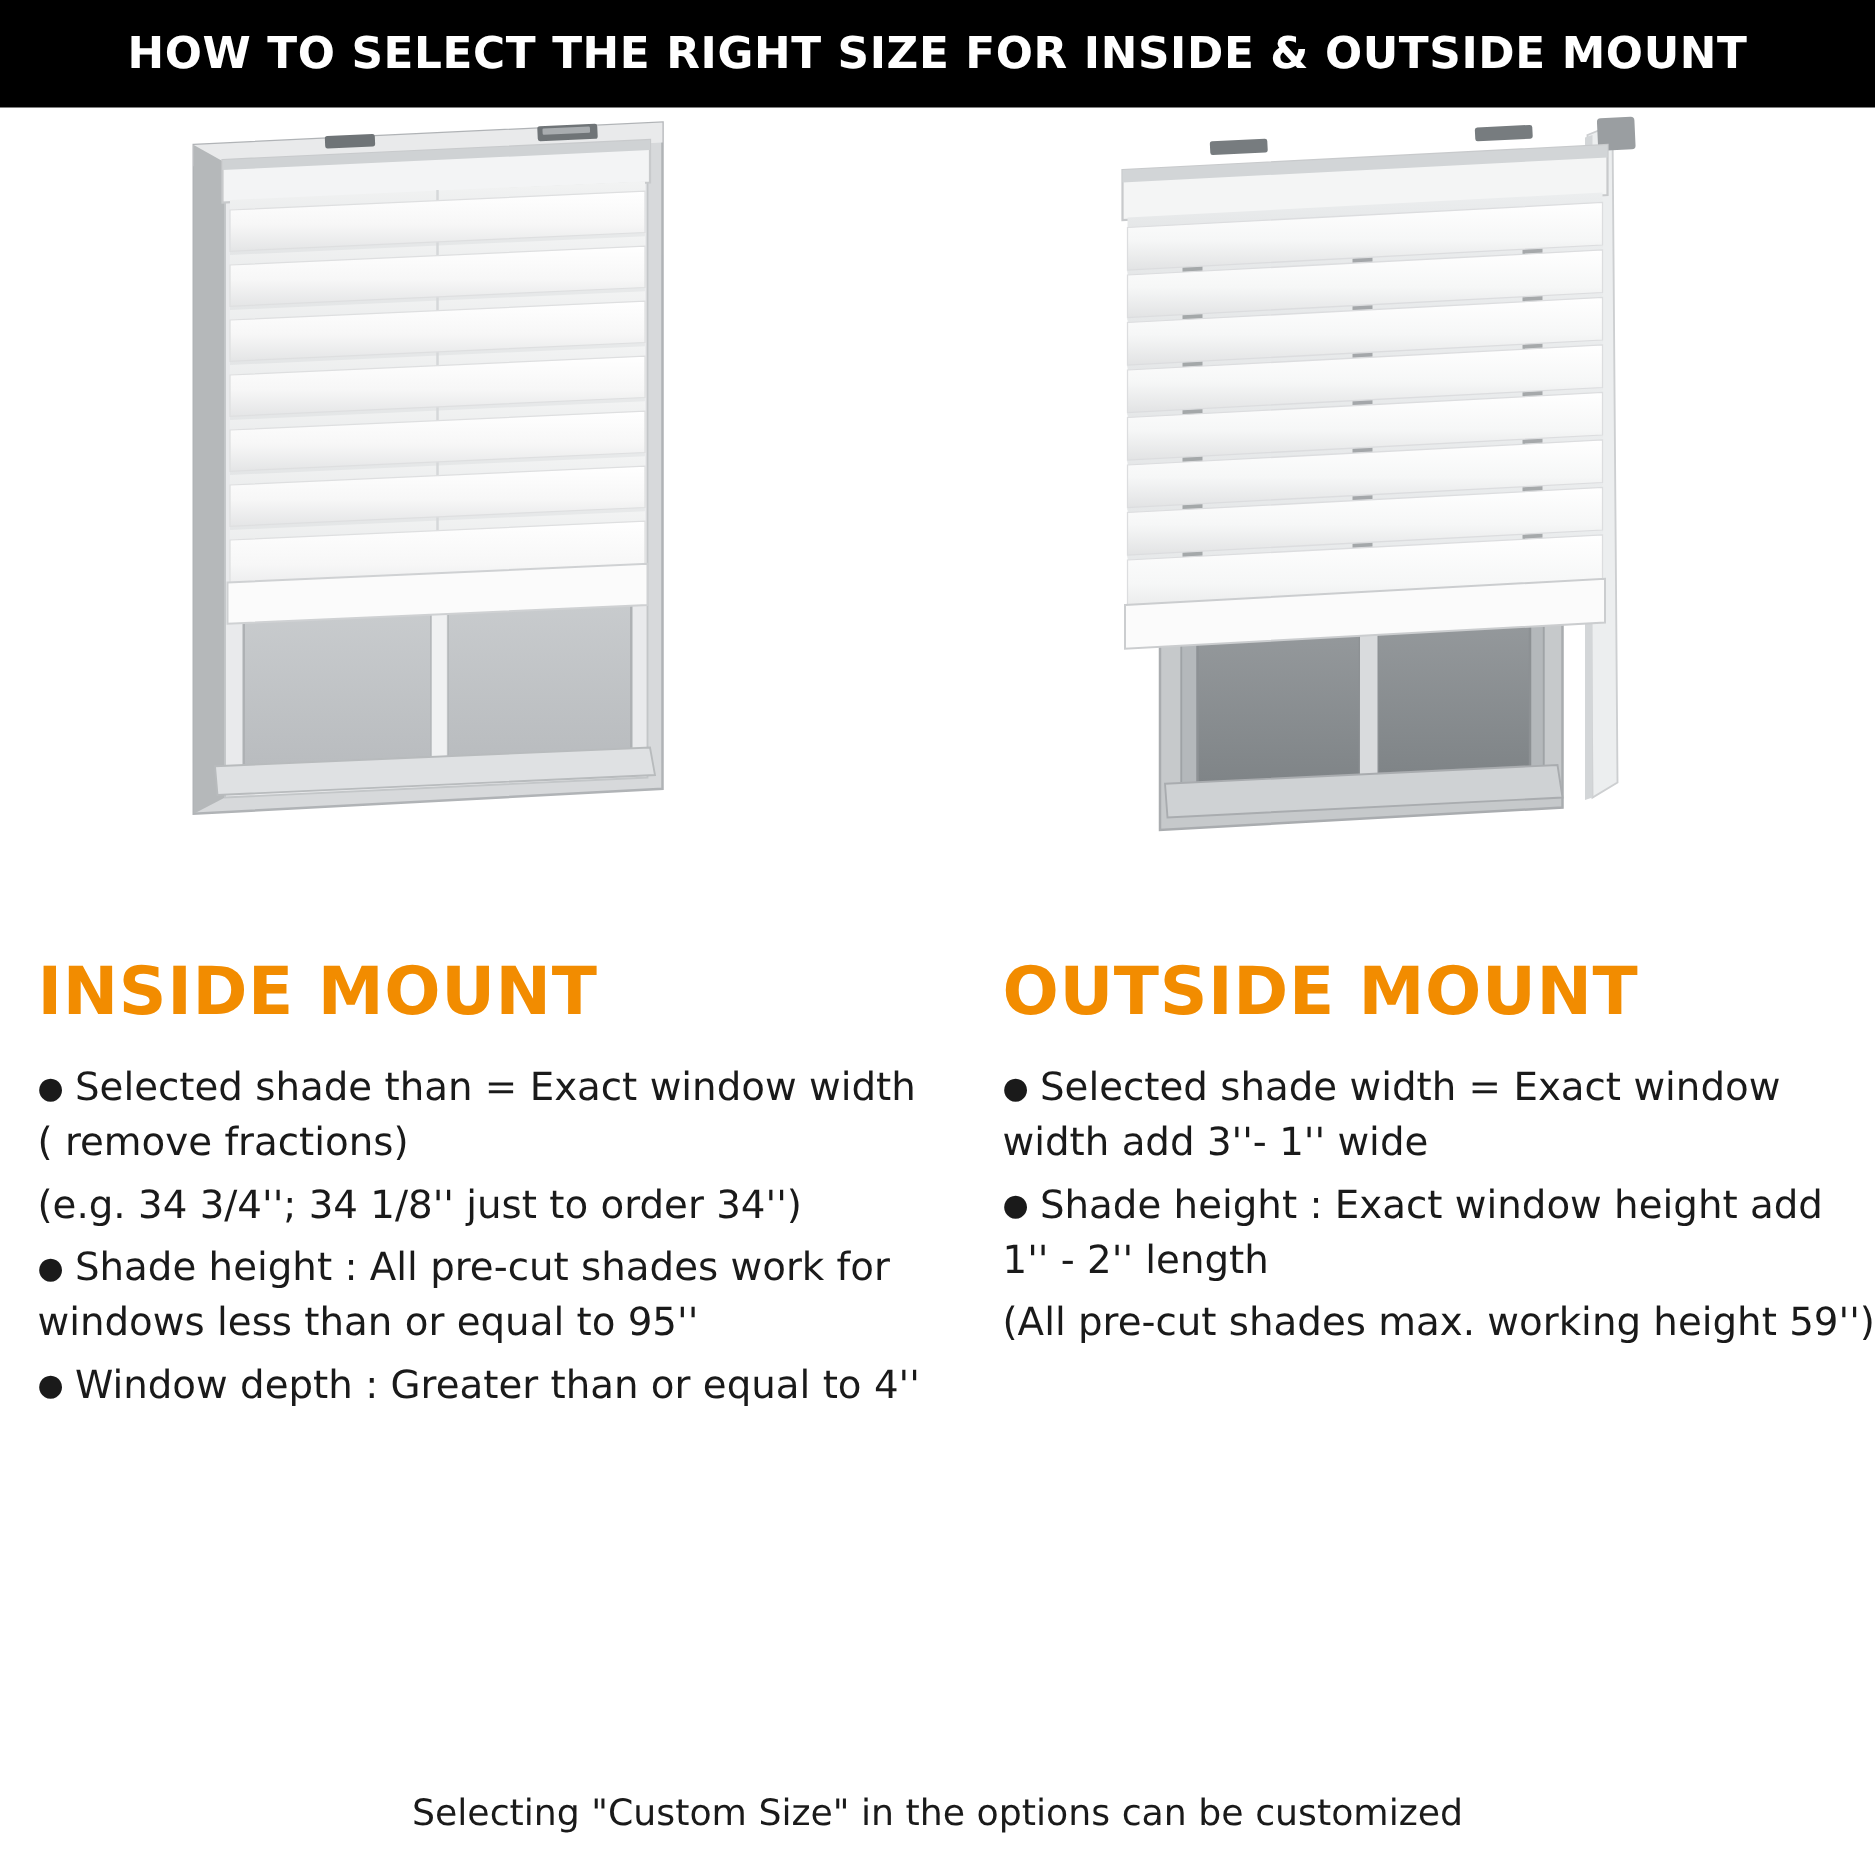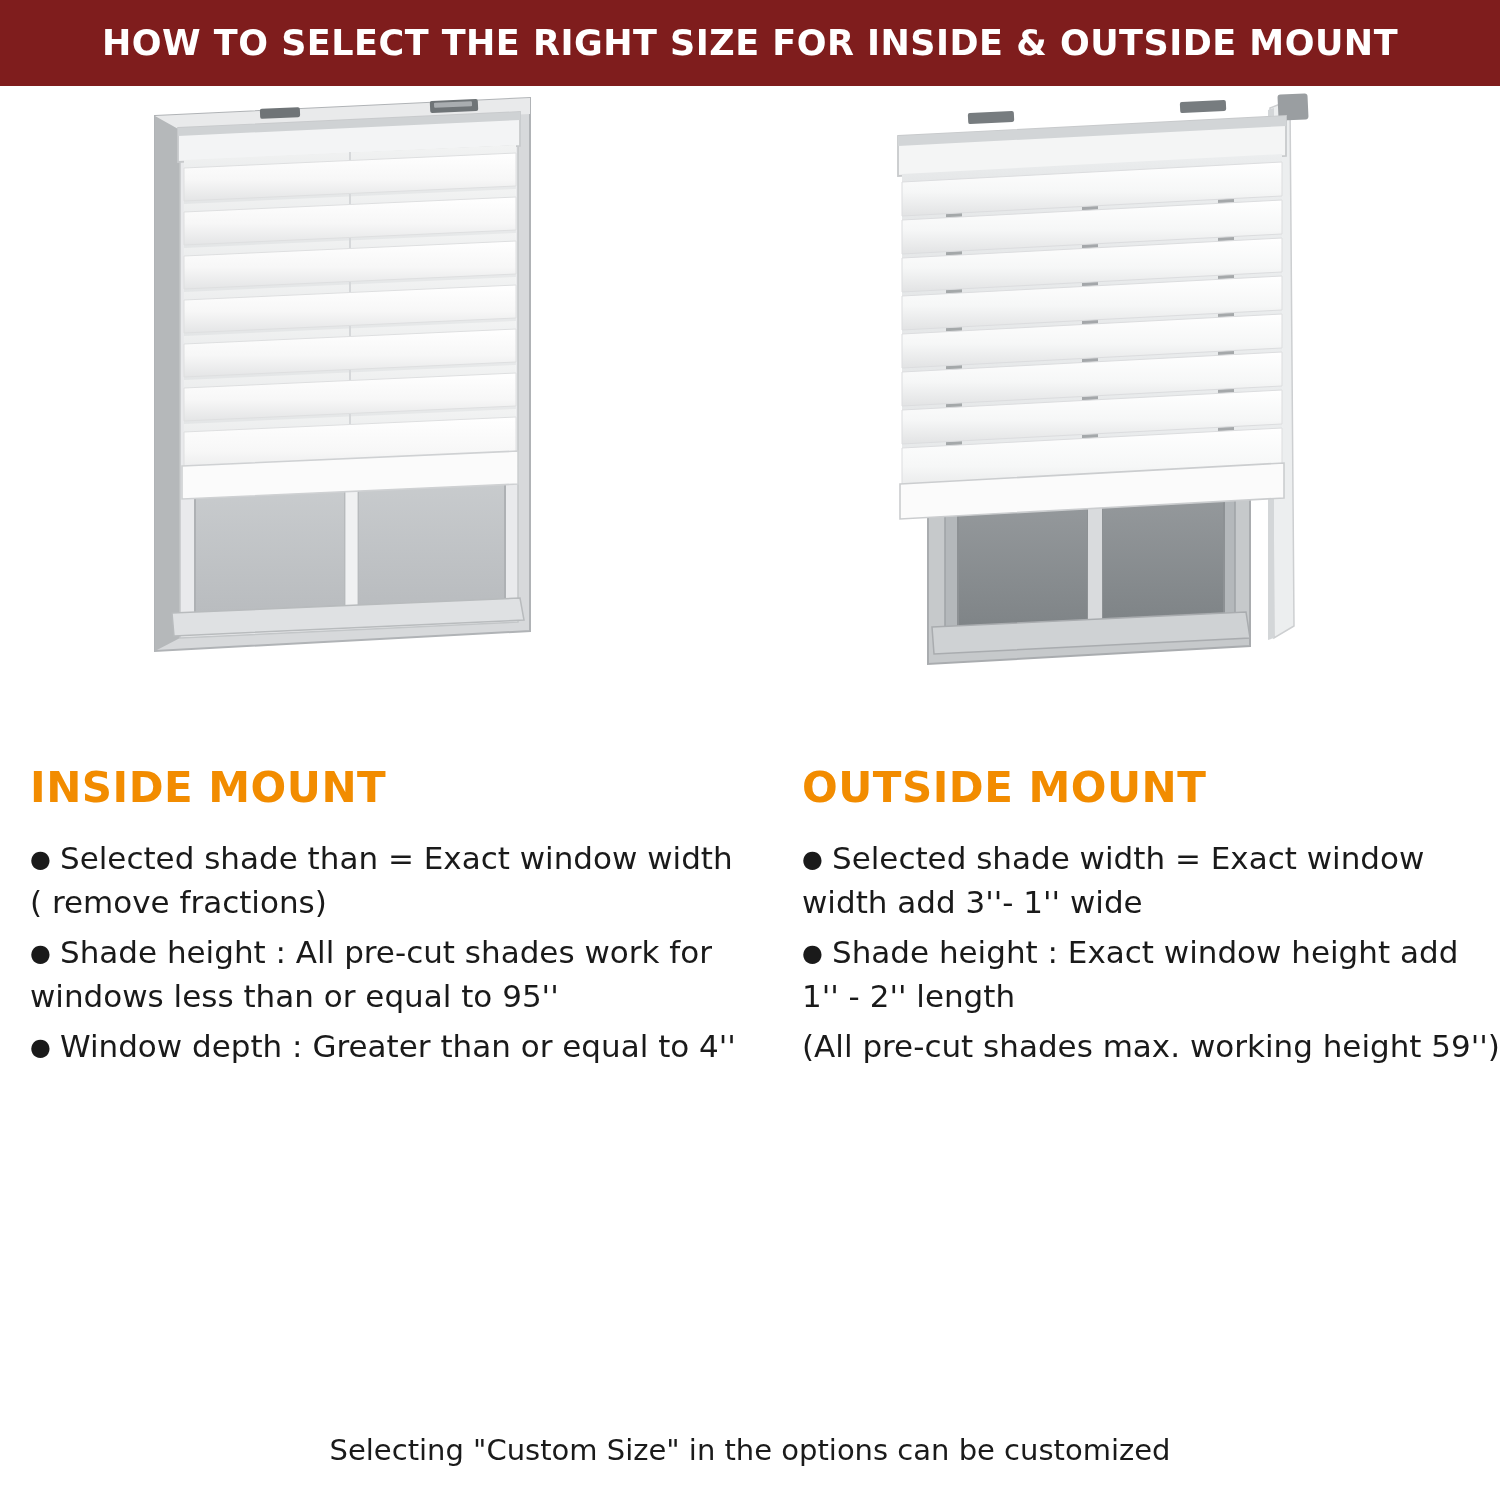--- a/index.html
+++ b/index.html
@@ -13,21 +13,21 @@
     font-family: "DejaVu Sans", sans-serif;
     color: #1a1a1a;
     position: relative;
     overflow: hidden;
   }
 
   
   .header-banner {
     width: 1500px;
     height: 86px;
-    background: #7f1d1d;
+    background: #000000;
     display: flex;
     align-items: center;
     justify-content: center;
     box-sizing: border-box;
   }
   .header-title {
     color: #ffffff;
     font-family: "DejaVu Sans", sans-serif;
     font-weight: bold;
     font-size: 35px;
@@ -58,21 +58,21 @@
   .col {
     position: absolute;
     top: 0;
   }
   .col.left  { left: 30px;  width: 720px; }
   .col.right { left: 790px; width: 700px; margin-left: 12px; }
 
   .section-title {
     color: #F28C00;
     font-weight: bold;
-    font-size: 42px;
+    font-size: 53px;
     margin: 0 0 26px 0;
     letter-spacing: 0.5px;
     line-height: 1.05;
   }
   .bullets {
     list-style: none;
     margin: 0;
     padding: 0;
   }
   .bullets li {
@@ -247,20 +247,21 @@
     </svg>
   </div>
 </div>
 
 <div class="columns">
 
   <div class="col left">
     <h2 class="section-title">INSIDE MOUNT</h2>
     <ul class="bullets">
       <li><span class="dot">●</span><span>Selected shade than = Exact window width ( remove fractions)</span></li>
+      <li class="nobullet"><span>(e.g. 34 3/4''; 34 1/8'' just to order 34'')</span></li>
       <li><span class="dot">●</span><span>Shade height : All pre-cut shades work for windows less than or equal to 95''</span></li>
       <li><span class="dot">●</span><span>Window depth : Greater than or equal to 4''</span></li>
     </ul>
   </div>
 
   <div class="col right">
     <h2 class="section-title">OUTSIDE MOUNT</h2>
     <ul class="bullets">
       <li><span class="dot">●</span><span>Selected shade width = Exact window width add 3''- 1'' wide</span></li>
       <li><span class="dot">●</span><span>Shade height : Exact window height add 1'' - 2'' length</span></li>

